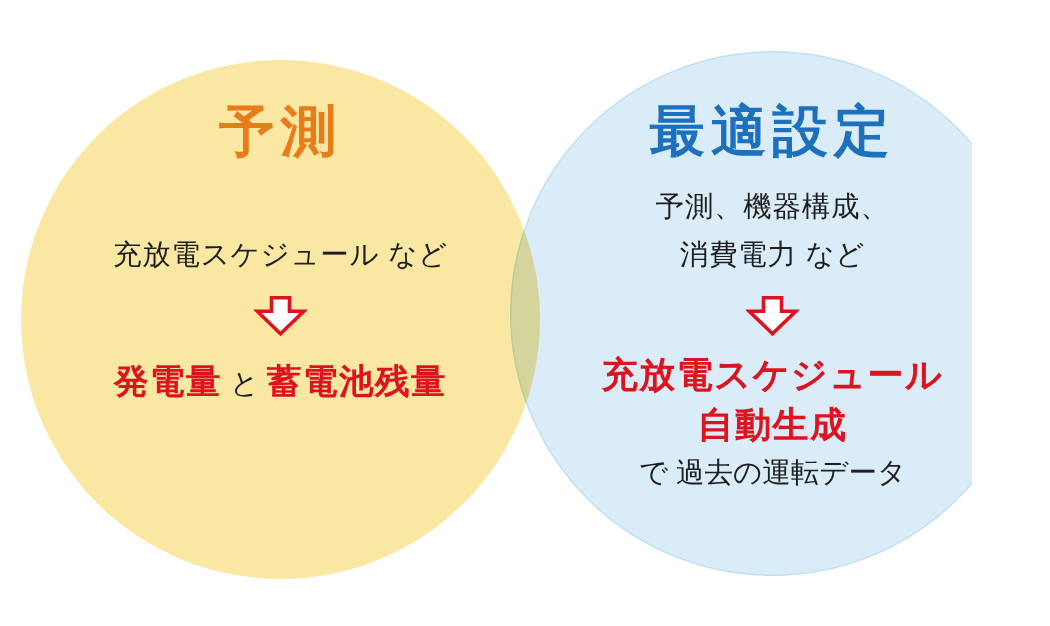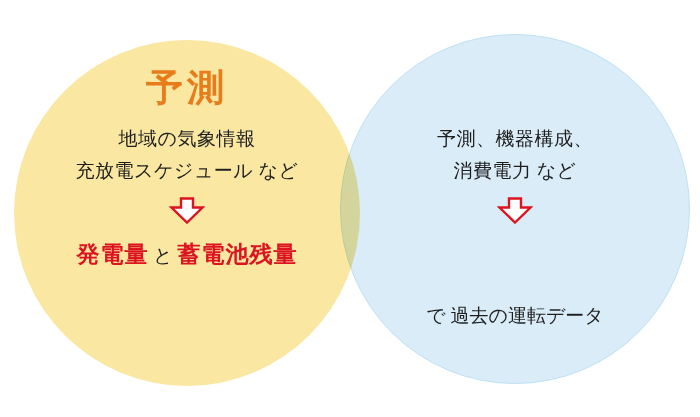--- a/index.html
+++ b/index.html
@@ -2,25 +2,25 @@
 <html style="--left-circle-fill: #f9e7a2; --right-circle-fill: #d9ecf8; --right-circle-border: #bfe0f2; --title-orange: #e87c1b; --title-blue: #1c70be; --accent-red: #dc1420; --text-black: #1e1e1e;"><head>
 <meta charset="utf-8">
 <style>
   html, body {
     margin: 0;
     padding: 0;
     background: #ffffff;
   }
   .canvas {
     position: relative;
-    width: 700px;
+    width: 648px;
     height: 417px;
     background: #ffffff;
     overflow: hidden;
-    font-family: Liberation Serif, serif;
+    font-family: Liberation Sans, sans-serif;
   }
   .circle {
     position: absolute;
     border-radius: 50%;
     mix-blend-mode: multiply;
     z-index: 1;
   }
   .circle-left {
     left: 14px; top: 40px;
     width: 346px; height: 346px;
@@ -84,41 +84,43 @@
 </head>
 <body>
 
 <div class="canvas">
 
   <div class="circle circle-left"></div>
   <div class="circle circle-right"></div>
 
   <div class="txt col-left title title-left">予測</div>
 
-  <div class="txt col-left info info-l1">地域の気象情報</div>
 
   <div class="txt col-left info info-l2">充放電スケジュール など</div>
 
   <div class="arrow arrow-left">
     <svg width="36" height="27" viewBox="0 0 36 27" aria-hidden="true">
       <polygon points="12,1.5 24,1.5 24,10.5 33.5,10.5 18,25.5 2.5,10.5 12,10.5" style="fill:#ffffff;stroke:var(--accent-red,#dc1420);stroke-width:2.4"></polygon>
     </svg>
   </div>
 
   <div class="txt col-left result-left"><span class="red">発電量</span><span class="mid"> と </span><span class="red">蓄電池残量</span></div>
 
 
+  <div class="txt col-right title title-right">最適設定</div>
 
   <div class="txt col-right info info-l1">予測、機器構成、</div>
 
   <div class="txt col-right info info-l2">消費電力 など</div>
 
   <div class="arrow arrow-right">
     <svg width="36" height="27" viewBox="0 0 36 27" aria-hidden="true">
       <polygon points="12,1.5 24,1.5 24,10.5 33.5,10.5 18,25.5 2.5,10.5 12,10.5" style="fill:#ffffff;stroke:var(--accent-red,#dc1420);stroke-width:2.4"></polygon>
     </svg>
   </div>
 
+  <div class="txt col-right red result-right-1">充放電スケジュール</div>
 
+  <div class="txt col-right red result-right-2">自動生成</div>
 
   <div class="txt col-right suffix-right">で 過去の運転データ</div>
 
 </div>
 
 </body></html>

